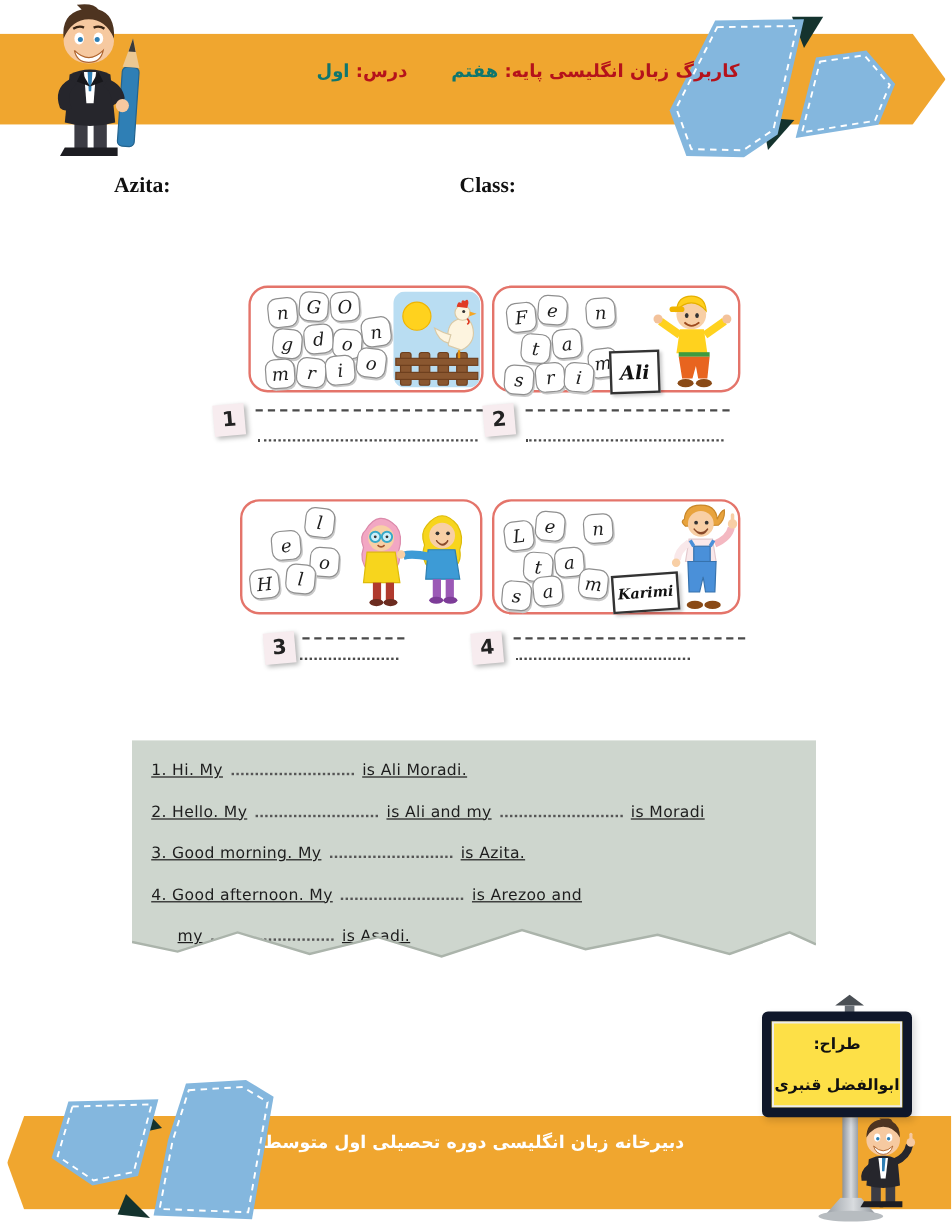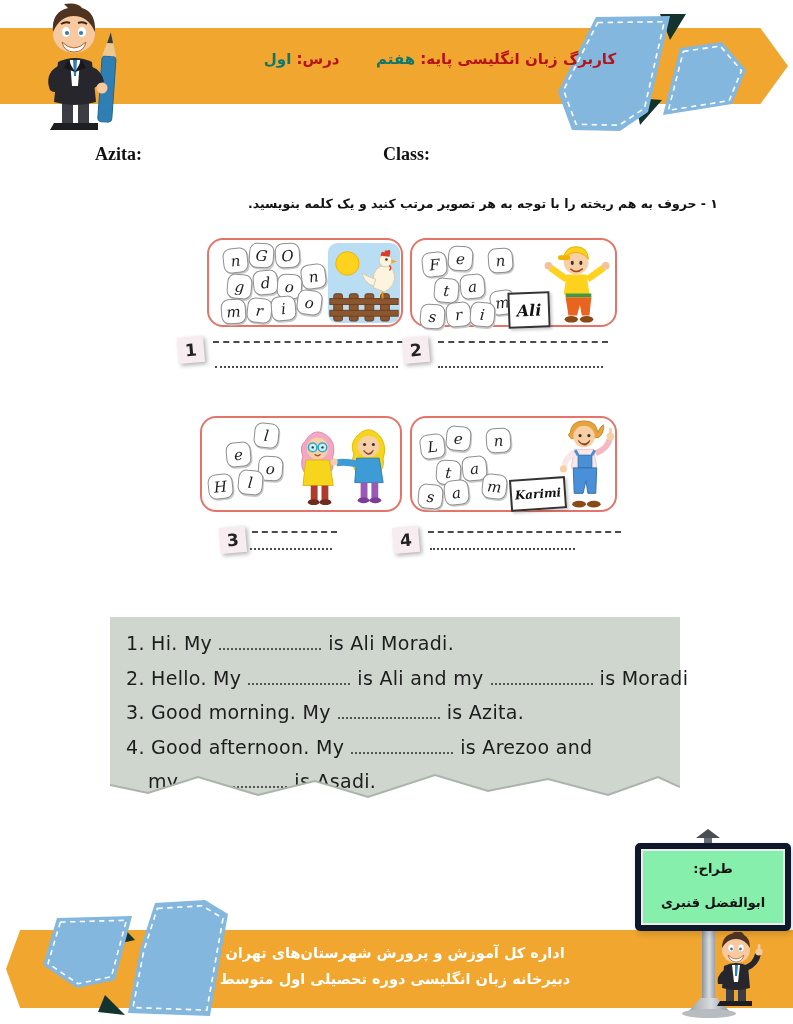--- a/index.html
+++ b/index.html
@@ -50,29 +50,29 @@
 
   
   .num-plate{position:absolute;width:26px;height:26px;background:#F7ECEF;display:flex;align-items:center;justify-content:center;
     font-weight:bold;font-size:17px;color:#222;box-shadow:2px 2px 4px rgba(0,0,0,.3);transform:rotate(-5deg);}
   .ans-dash{position:absolute;height:0;border-top:2.5px dashed #4a4a4a;}
   .ans-dots{position:absolute;height:0;border-top:2px dotted #4a4a4a;}
 
   
   .dialogue-box{position:absolute;left:110px;top:617px;width:570px;height:188px;background:#CED6CE;}
   .dlg-lines{padding:9px 0 0 16px;}
-  .dlg-line{line-height:34.5px;font-size:19px;color:#1d1d1d;letter-spacing:.3px;white-space:nowrap;}
+  .dlg-line{line-height:34.5px;font-size:13px;color:#1d1d1d;letter-spacing:.3px;white-space:nowrap;text-decoration:underline;}
   .dlg-line.indent{margin-left:22px;}
   .blank{display:inline-block;width:102px;border-bottom:2px dotted #555;height:12px;margin:0 7px;}
   .torn-edge{position:absolute;left:110px;top:763px;}
 
   
   .bb-cap{position:absolute;left:696px;top:829px;width:0;height:0;border-left:12px solid transparent;border-right:12px solid transparent;border-bottom:9px solid #4a4f54;}
   .bb-cap-stem{position:absolute;left:704px;top:838px;width:8px;height:7px;background:#6a7077;}
-  .bb-board{position:absolute;left:635px;top:843px;width:156px;height:88px;background:#86efac;border:6px solid #0f172a;border-radius:5px;
+  .bb-board{position:absolute;left:635px;top:843px;width:125px;height:88px;background:#fde047;border:8px solid #0f172a;border-radius:5px;
     box-shadow:inset 0 0 0 2px #ececec,2px 3px 6px rgba(0,0,0,.15);box-sizing:border-box;}
   .bb-text{position:absolute;width:100%;text-align:center;direction:rtl;font-weight:bold;color:#111;}
   .bb-label{top:12px;font-size:13px;}
   .bb-name{top:46px;font-size:13px;}
   .bb-pole{position:absolute;left:702px;top:931px;width:13px;height:70px;background:linear-gradient(90deg,#8d939a,#d9dcdf 55%,#9aa0a6);}
   .bb-flare{position:absolute;left:688px;top:998px;width:42px;height:14px;background:linear-gradient(90deg,#9aa0a6,#d9dcdf 55%,#8d939a);
     clip-path:polygon(30% 0,70% 0,100% 100%,0 100%);}
   .bb-base{position:absolute;left:682px;top:1009px;width:54px;height:9px;border-radius:50%;background:#b7bcc0;}
   
   .footer-org{position:absolute;left:110px;top:940px;width:570px;text-align:center;direction:rtl;color:#fff;font-weight:bold;font-size:14.5px;line-height:26px;}
@@ -130,21 +130,20 @@
     <circle cx="49" cy="31" r="2.1" fill="#2E7FB5"></circle>
       <circle cx="63" cy="31" r="2.1" fill="#2E7FB5"></circle>
     <path d="M43 22 q5 -3 9 -1" stroke="#3A2616" stroke-width="2" fill="none"></path>
     <path d="M60 21 q5 -2 9 1" stroke="#3A2616" stroke-width="2" fill="none"></path>
     <path d="M44 40 Q56 52 68 40 Q66 50 56 50 Q46 50 44 40" fill="#FFF" stroke="#B0652F" stroke-width="1"></path>
   </svg>
 
   <div class="name-label">Azita:</div>
   <div class="class-label">Class:</div>
 
-  <div class="instruction-1">۱ - حروف به هم ریخته را با توجه به هر تصویر مرتب کنید و یک کلمه بنویسید.</div>
 
   <div class="puzzle-box" id="pbox1">
     <div class="tiles-area">
         <span class="tile" style="left: 14px; top: 8px; transform: rotate(-6deg);">n</span>
         <span class="tile" style="left: 40px; top: 3px; transform: rotate(4deg);">G</span>
         <span class="tile" style="left: 66px; top: 3px; transform: rotate(-4deg);">O</span>
         <span class="tile" style="left: 18px; top: 34px; transform: rotate(5deg);">g</span>
         <span class="tile" style="left: 44px; top: 30px; transform: rotate(-5deg);">d</span>
         <span class="tile" style="left: 68px; top: 34px; transform: rotate(4deg);">o</span>
         <span class="tile" style="left: 92px; top: 24px; transform: rotate(-8deg);">n</span>
@@ -323,21 +322,20 @@
       <polygon points="32,28 107,26 90,90 52,98 18,75" fill="#84B7DE"></polygon>
       <polygon points="32,28 107,26 90,90 52,98 18,75" fill="none" stroke="#fff" stroke-width="1.8" stroke-dasharray="6 5" transform="translate(60,62) scale(0.88) translate(-60,-62)"></polygon>
     </g>
     <g>
       <polygon points="130,13 180,10 203,24 185,126 103,123 115,60" fill="#84B7DE"></polygon>
       <polygon points="130,13 180,10 203,24 185,126 103,123 115,60" fill="none" stroke="#fff" stroke-width="1.8" stroke-dasharray="6 5" transform="translate(153,68) scale(0.9) translate(-153,-68)"></polygon>
     </g>
   </svg>
 
   <div class="footer-org">
-    <div>اداره کل آموزش و پرورش شهرستان‌های تهران</div>
     <div>دبیرخانه زبان انگلیسی  دوره تحصیلی اول متوسط</div>
   </div>
 
   <div class="bb-cap"></div>
   <div class="bb-cap-stem"></div>
   <div class="bb-pole"></div>
   <div class="bb-flare"></div>
   <div class="bb-base"></div>
   <div class="bb-board">
     <div class="bb-text bb-label">طراح:</div>

